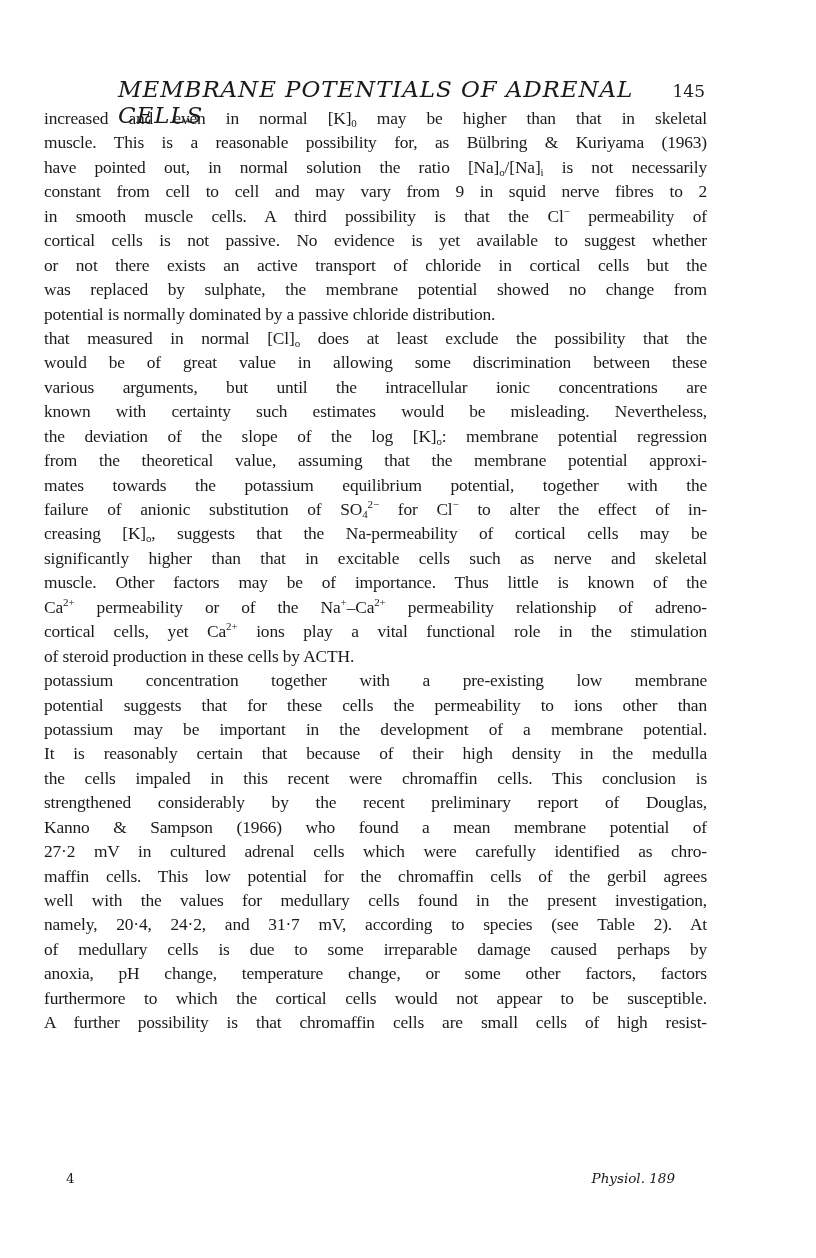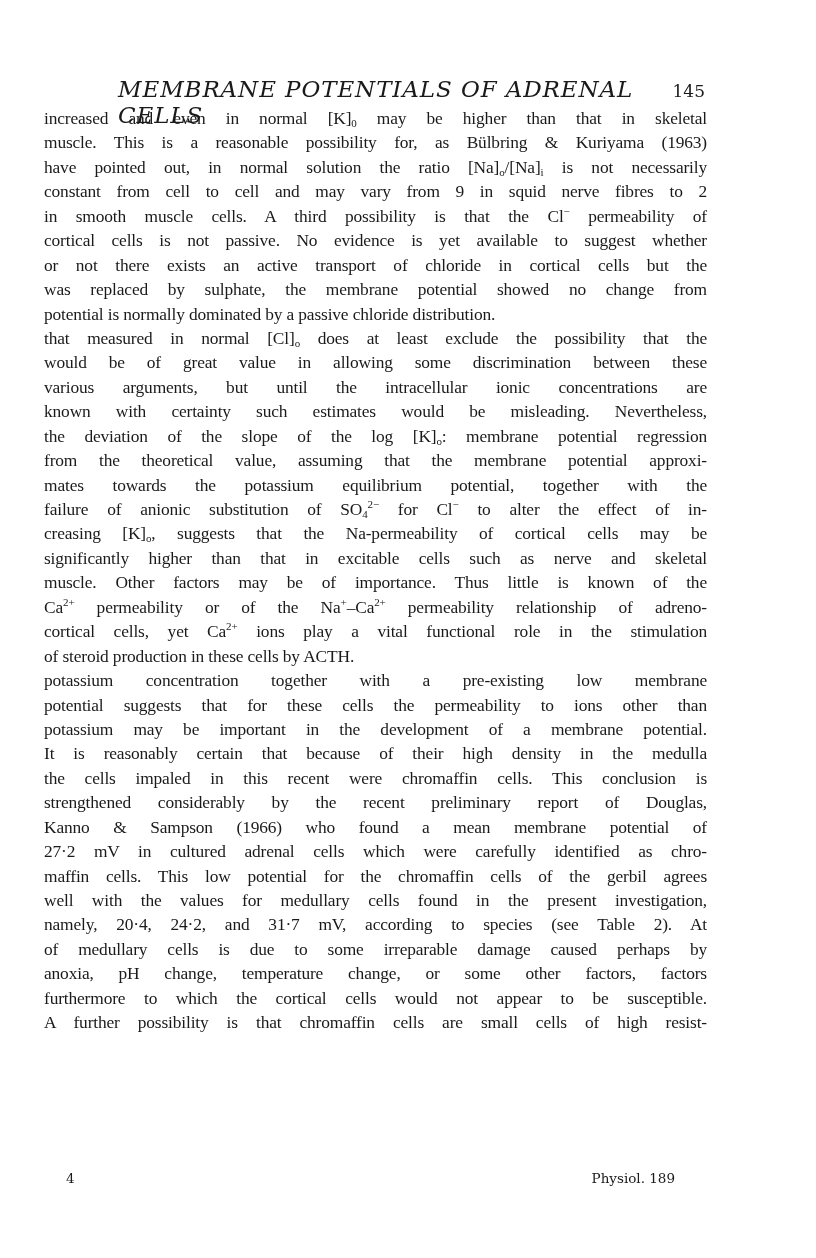--- a/index.html
+++ b/index.html
@@ -73,20 +73,21 @@
       display: flex;
       justify-content: space-between;
     }
     .signature {
       padding-left: 22px;
       font-variant: small-caps;
       letter-spacing: 1px;
     }
     .journal-ref {
       padding-right: 32px;
+      font-style: italic;
     }
   </style>
 </head>
 <body>
 
 <div class="page">
   <div class="running-head">
     <span class="running-title">MEMBRANE POTENTIALS OF ADRENAL CELLS</span>
     <span class="page-number">145</span>
   </div>

